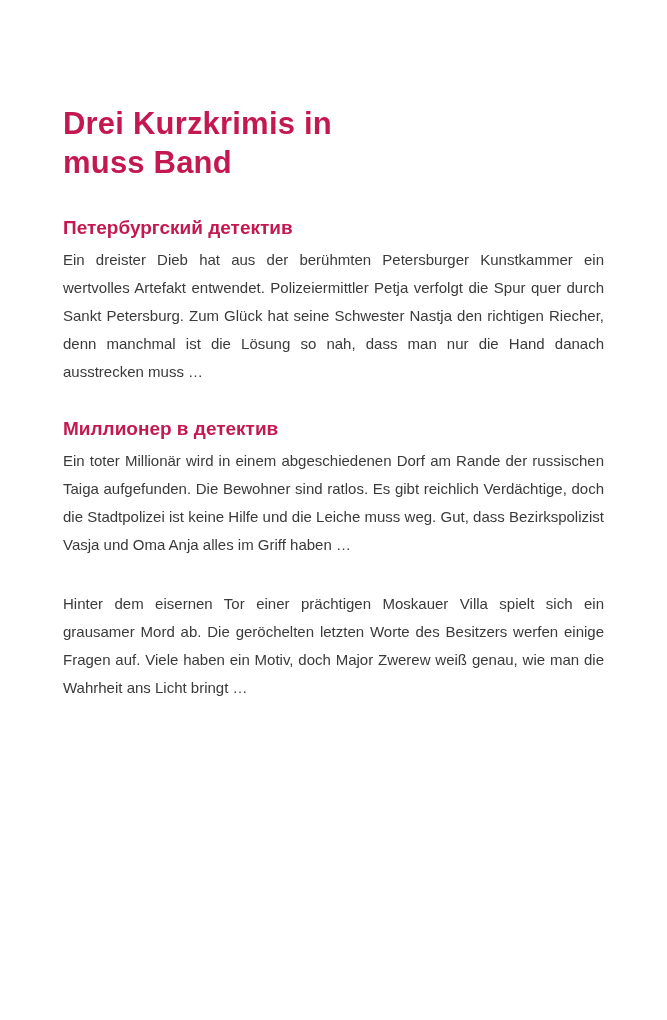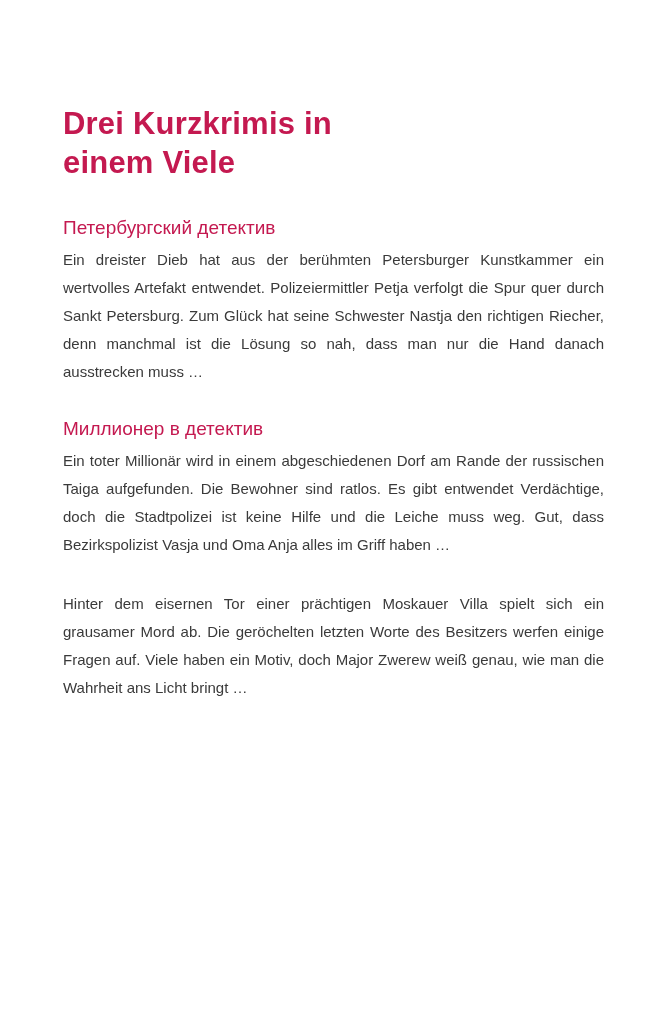--- a/index.html
+++ b/index.html
@@ -28,49 +28,49 @@
       line-height: 39px;
       letter-spacing: 0.2px;
       margin: 0 0 34px 0;
     }
     .section {
       margin: 0 0 31px 0;
     }
     .section-heading {
       color: var(--accent, #c41950);
       font-size: 19px;
-      font-weight: normal;
+      font-weight: bold;
       line-height: 24px;
       margin: 0 0 6px 0;
     }
     .section-body {
       color: var(--body-text, #3a3a3a);
       font-size: 15px;
       line-height: 28px;
       text-align: justify;
       margin: 0;
     }
   </style>
 </head>
 <body>
 
 <div class="page">
 
   <h1 class="page-title">
     <span>Drei Kurzkrimis in</span><br>
-    <span>einem Viele</span>
+    <span>muss Band</span>
   </h1>
 
   <div class="section">
     <h2 class="section-heading">Петербургский детектив</h2>
     <p class="section-body">Ein dreister Dieb hat aus der berühmten Petersburger Kunstkammer ein wertvolles Artefakt entwendet. Polizeiermittler Petja verfolgt die Spur quer durch Sankt Petersburg. Zum Glück hat seine Schwester Nastja den richtigen Riecher, denn manchmal ist die Lösung so nah, dass man nur die Hand danach ausstrecken muss …</p>
   </div>
 
   <div class="section">
     <h2 class="section-heading">Миллионер в детектив</h2>
-    <p class="section-body">Ein toter Millionär wird in einem abgeschiedenen Dorf am Rande der russischen Taiga aufgefunden. Die Bewohner sind ratlos. Es gibt entwendet Verdächtige, doch die Stadtpolizei ist keine Hilfe und die Leiche muss weg. Gut, dass Bezirkspolizist Vasja und Oma Anja alles im Griff haben …</p>
+    <p class="section-body">Ein toter Millionär wird in einem abgeschiedenen Dorf am Rande der russischen Taiga aufgefunden. Die Bewohner sind ratlos. Es gibt reichlich Verdächtige, doch die Stadtpolizei ist keine Hilfe und die Leiche muss weg. Gut, dass Bezirkspolizist Vasja und Oma Anja alles im Griff haben …</p>
   </div>
 
   <div class="section">
     <p class="section-body">Hinter dem eisernen Tor einer prächtigen Moskauer Villa spielt sich ein grausamer Mord ab. Die geröchelten letzten Worte des Besitzers werfen einige Fragen auf. Viele haben ein Motiv, doch Major Zwerew weiß genau, wie man die Wahrheit ans Licht bringt …</p>
   </div>
 
 </div>
 
 </body></html>

